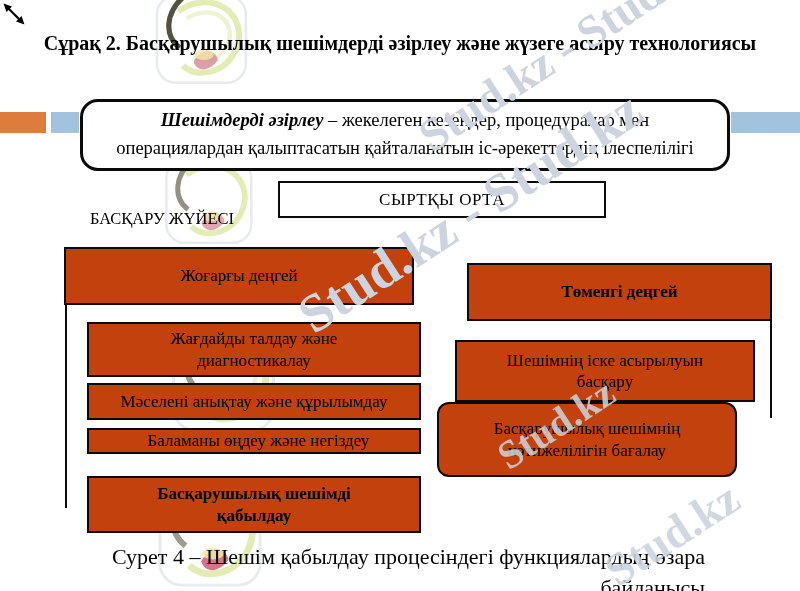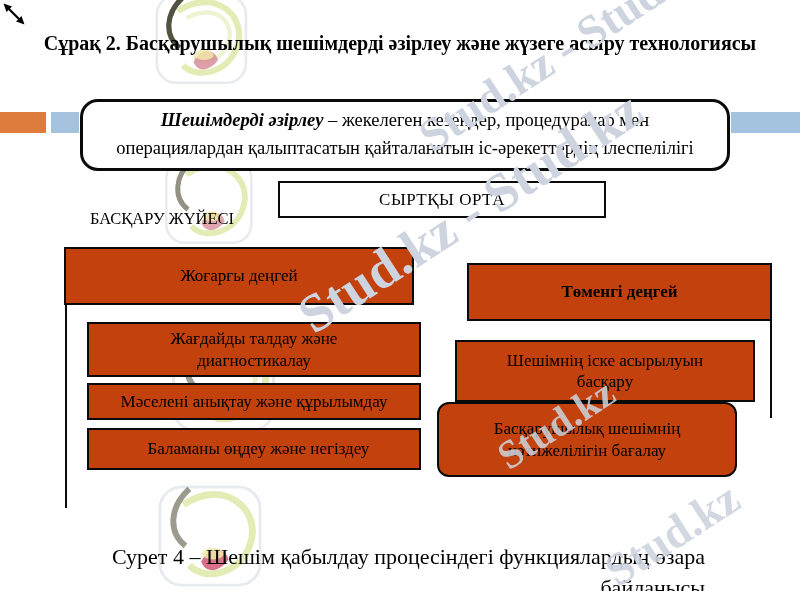--- a/index.html
+++ b/index.html
@@ -42,21 +42,21 @@
   }
   .dbox .inner{display:block;}
   #col-left-header{left:64px; top:247px; width:350px; height:58px;}
   #col-right-header{left:467px; top:263px; width:305px; height:58px;font-weight:bold;}
   .vline{width:2.5px; background:#0a0a0a; z-index:2;}
   #vline-left{left:64.5px; top:305px; height:203px;}
   #vline-right{left:769.5px; top:305px; height:113px;}
   #lbox1{left:87px; top:322px; width:334px; height:55px;}
   #lbox1 .inner{max-width:250px;}
   #lbox2{left:87px; top:383px; width:334px; height:37px;}
-  #lbox3{left:87px; top:428px; width:334px; height:42px;padding-left:9px;}
+  #lbox3{left:87px; top:428px; width:334px; height:26px;padding-left:9px;}
   #lbox4{left:87px; top:476px; width:334px; height:57px; font-weight:bold;}
   #lbox4 .inner{max-width:270px;}
   #rbox1{left:455px; top:325px; width:300px; height:62px;margin-top:15px;}
   #rbox1 .inner{max-width:255px;}
   #rbox2{left:437px; top:402px; width:300px; height:75px;border-radius:12px;}
   #rbox2 .inner{max-width:255px;}
   
   #caption{
     left:95px; right:95px; top:541px; text-align:right; font-size:22px;
     line-height:1.42; z-index:5;
@@ -149,20 +149,23 @@
 
   <div id="lbox1" class="abs dbox">
     <span class="inner">Жағдайды талдау және диагностикалау</span>
   </div>
   <div id="lbox2" class="abs dbox">
     <span class="inner">Мәселені анықтау және құрылымдау</span>
   </div>
   <div id="lbox3" class="abs dbox">
     <span class="inner">Баламаны өңдеу және негіздеу</span>
   </div>
+  <div id="lbox4" class="abs dbox">
+    <span class="inner">Басқарушылық шешімді қабылдау</span>
+  </div>
 
   <div id="rbox1" class="abs dbox">
     <span class="inner">Шешімнің іске асырылуын басқару</span>
   </div>
   <div id="rbox2" class="abs dbox">
     <span class="inner">Басқарушылық шешімнің нәтижелілігін бағалау</span>
   </div>
 
   <div id="caption" class="abs">Сурет 4 – Шешім қабылдау процесіндегі функциялардың өзара байланысы</div>
 

